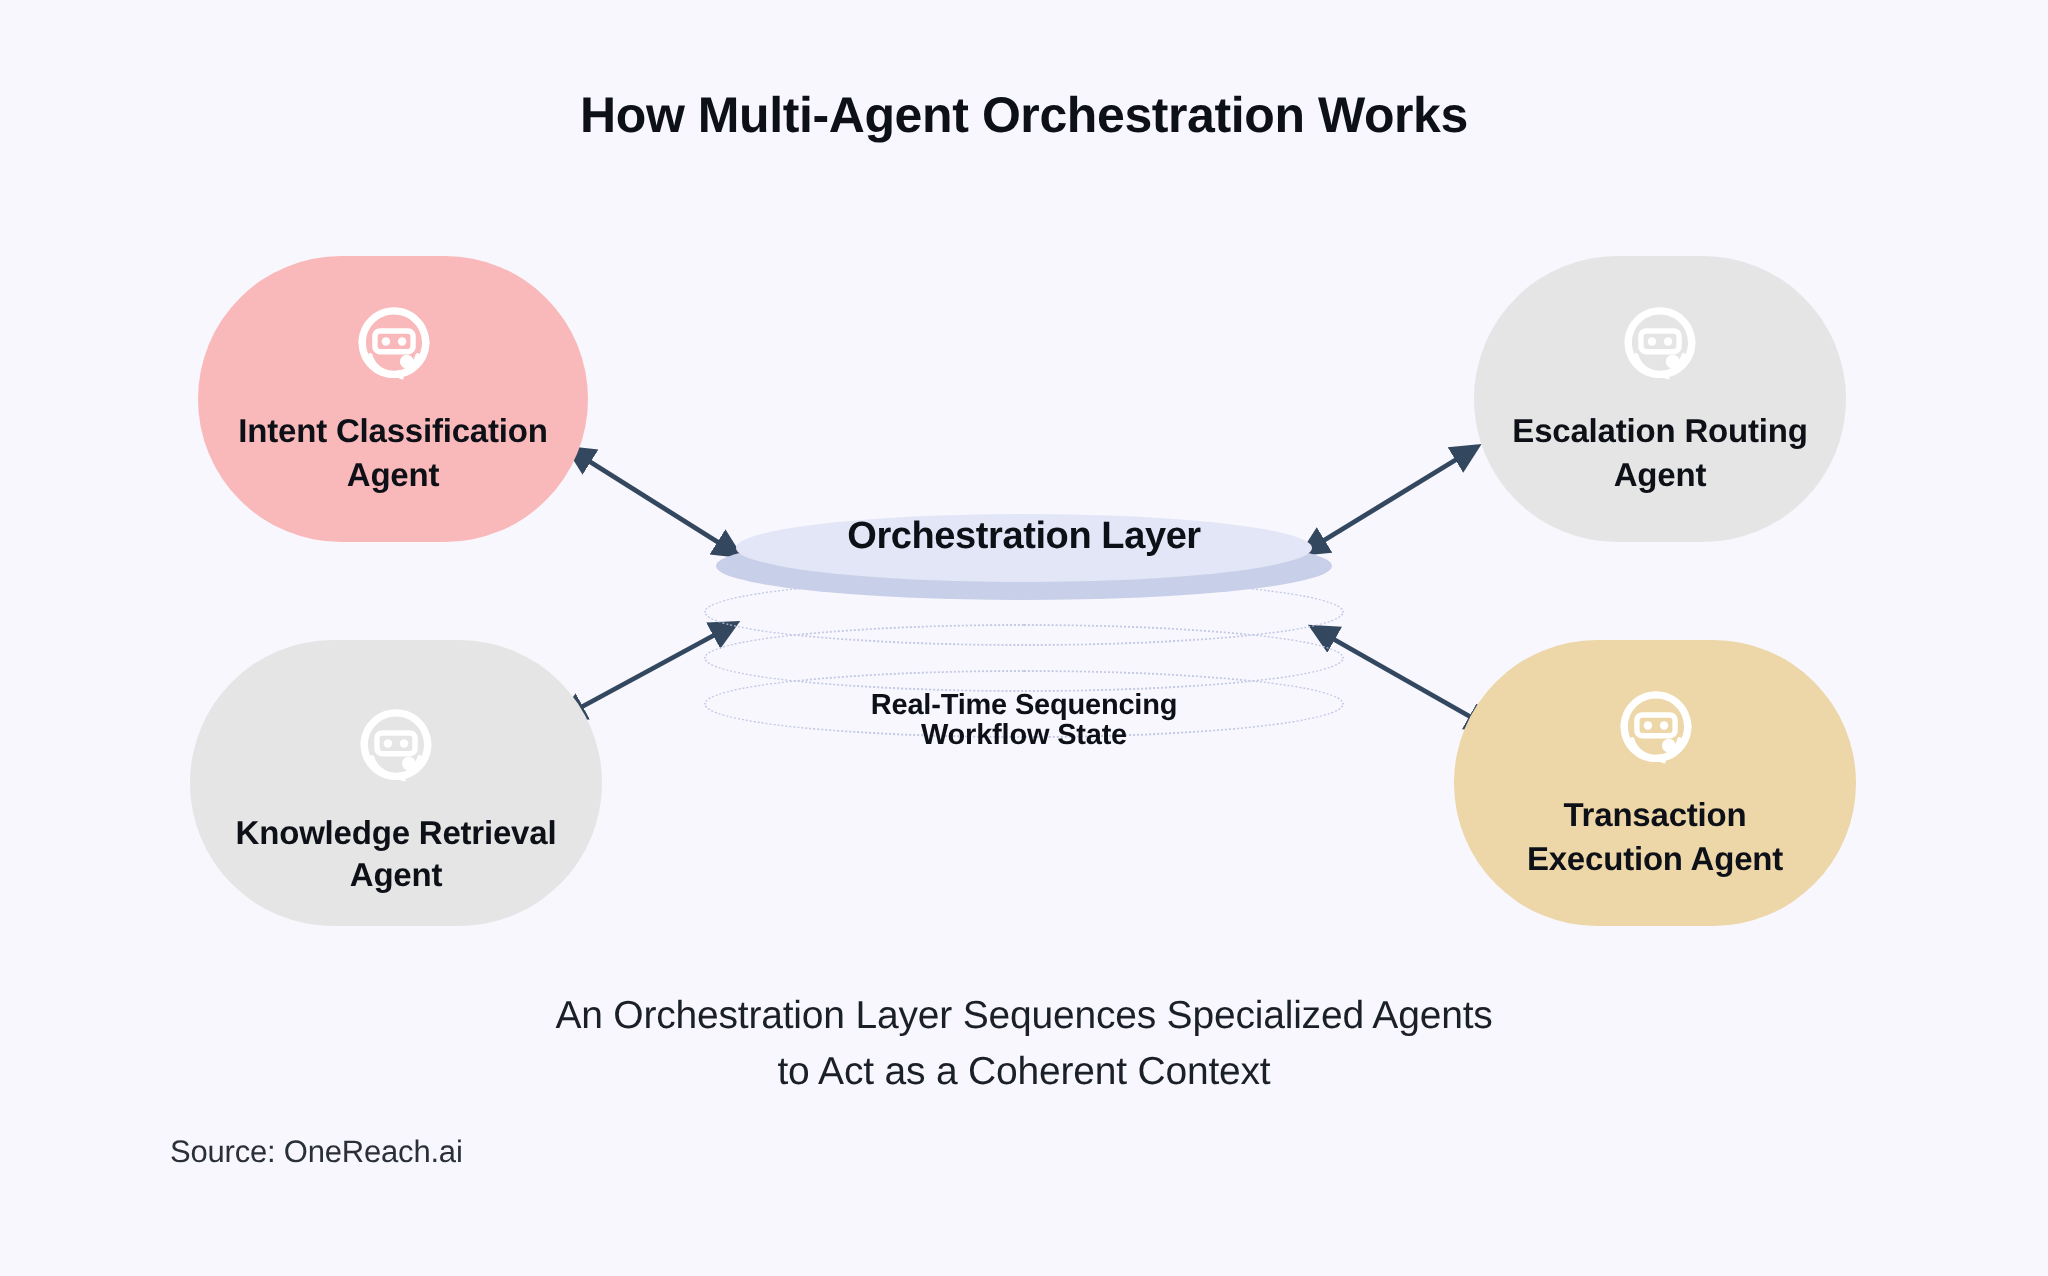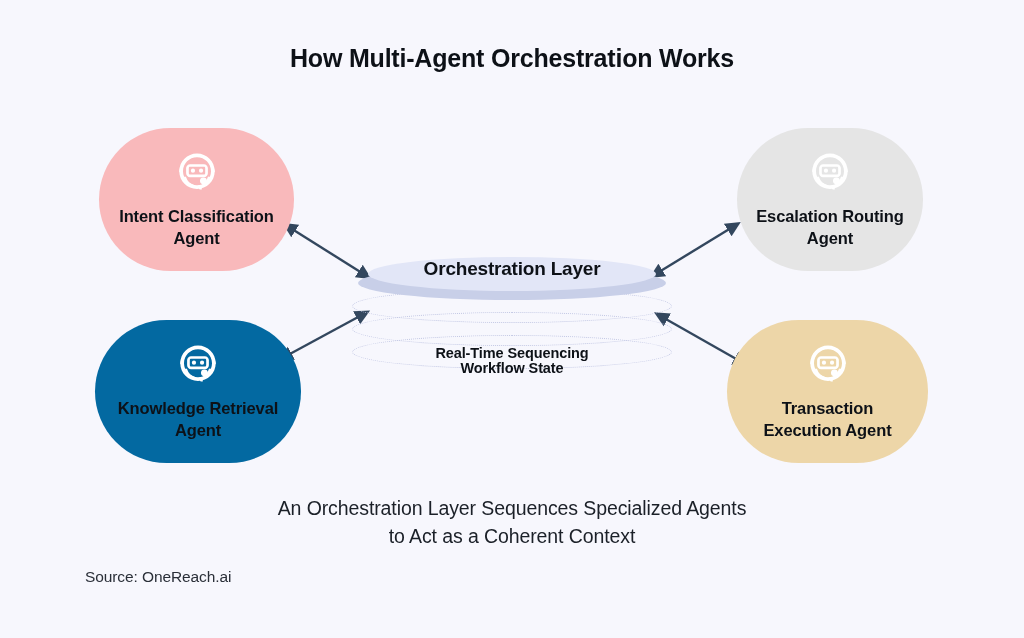--- a/index.html
+++ b/index.html
@@ -58,21 +58,21 @@
     font-weight: 700;
     line-height: 1.28;
     text-align: center;
     color: #0d1117;
     letter-spacing: -0.1px;
     white-space: pre-line;
   }
 
   #node-intent       { left: 99px;  top: 128px; width: 195px; height: 143px; background: #f9b9bb; }
   #node-escalation   { left: 737px; top: 128px; width: 186px; height: 143px; background: #e5e5e5; }
-  #node-knowledge    { left: 95px;  top: 320px; width: 206px; height: 143px; background: #0369a1; }
+  #node-knowledge    { left: 95px;  top: 320px; width: 206px; height: 143px; background: #e5e5e5; justify-content: flex-end; }
   #node-transaction  { left: 727px; top: 320px; width: 201px; height: 143px; background: #edd6a8; }
 
   
   #orchestration {
     position: absolute;
     left: 352px;
     top: 246px;
     width: 320px;
     height: 128px;
   }

